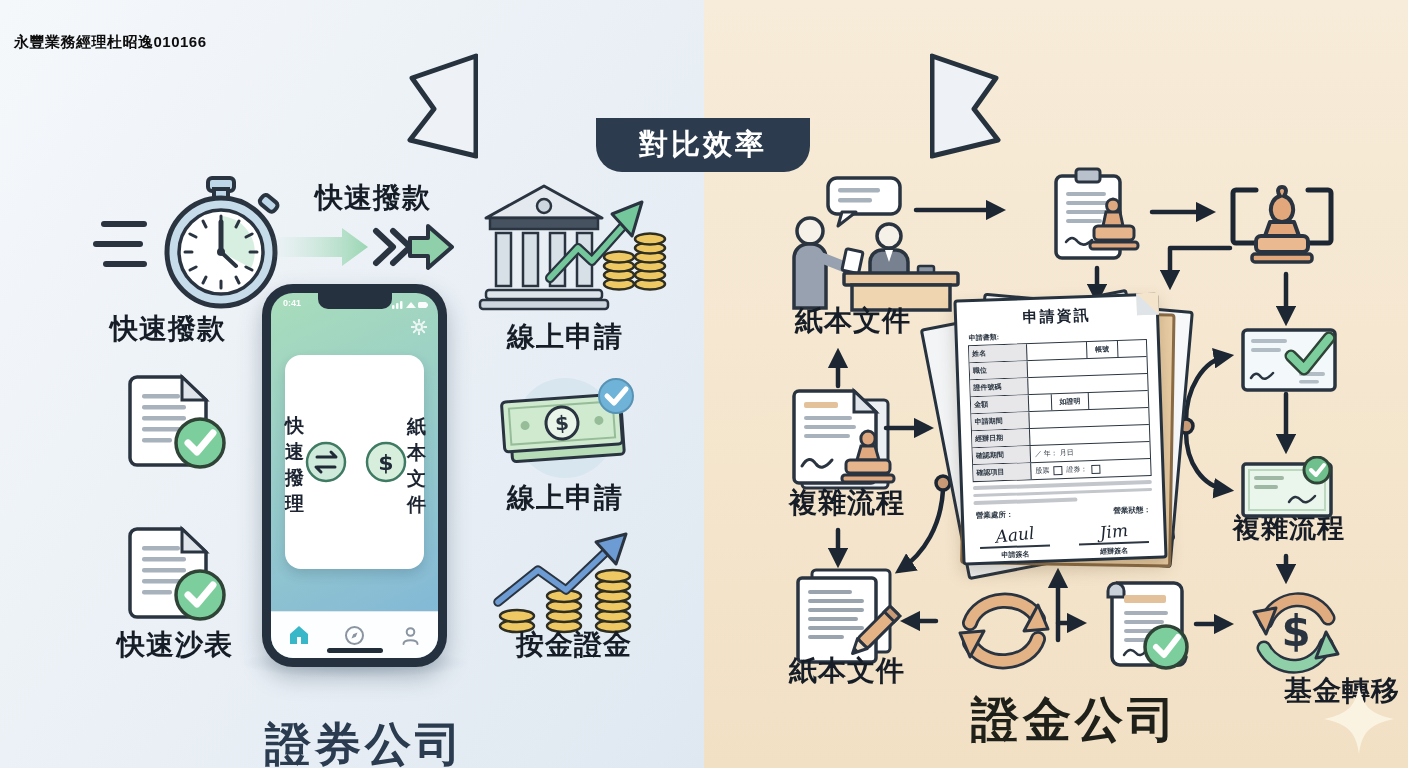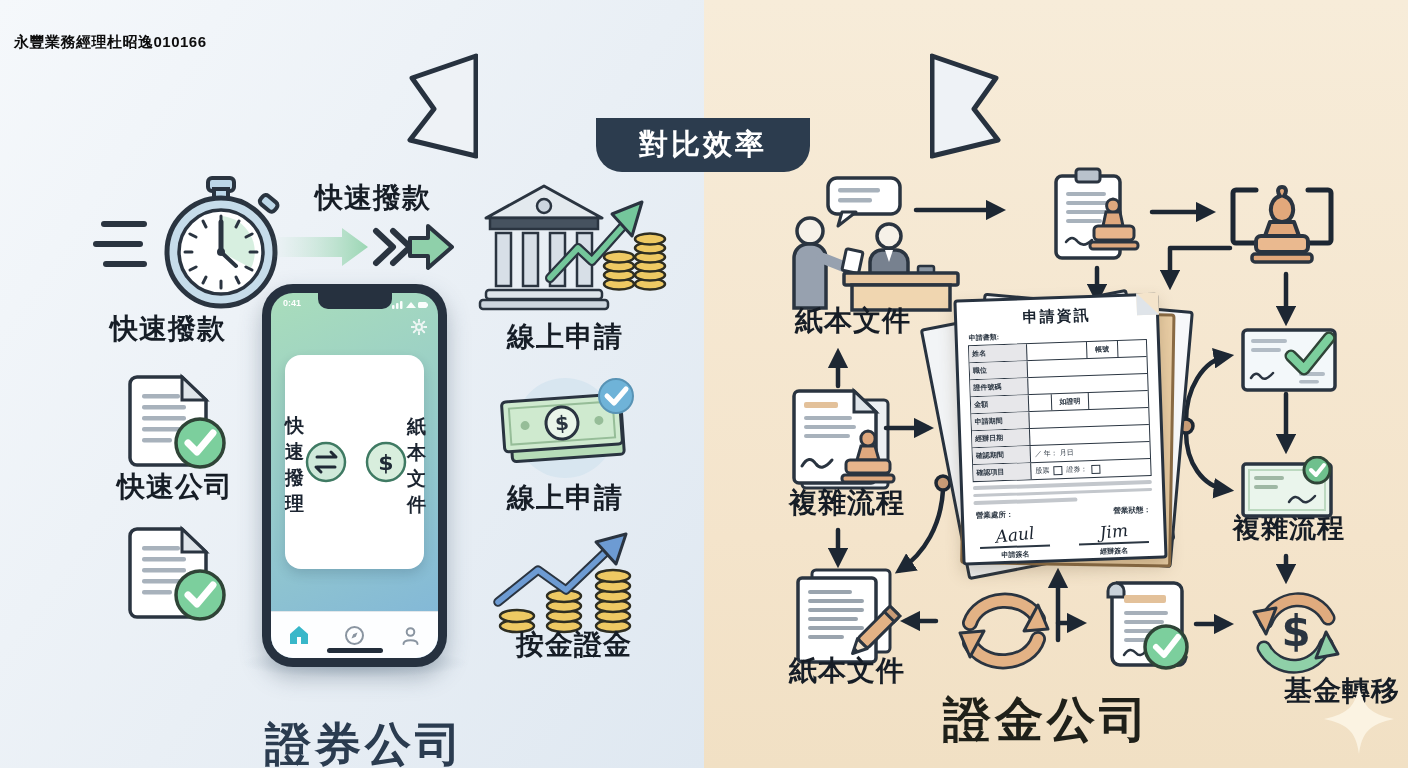--- a/index.html
+++ b/index.html
@@ -170,35 +170,35 @@
     <g fill="#a8b2bc">
         <rect x="24" y="24" width="38" height="4.5" rx="2"></rect>
         <rect x="24" y="35" width="44" height="4.5" rx="2"></rect>
     <rect x="24" y="46" width="44" height="4.5" rx="2"></rect>
         <rect x="24" y="57" width="40" height="4.5" rx="2"></rect>
         <rect x="24" y="68" width="30" height="4.5" rx="2"></rect>
       </g>
     <circle cx="82" cy="73" r="24" fill="#7ccf9d" stroke="#2f4437" stroke-width="3.5"></circle>
     <path d="M70 73 L79 82 L95 63" fill="none" stroke="#ffffff" stroke-width="7" stroke-linecap="round" stroke-linejoin="round"></path>
   </svg>
-  <div class="abs lbl" style="left:95px;top:472px;width:160px;font-size:28px;">快速公司</div>
 
   <svg class="abs" style="left:118px;top:522px;" width="112" height="102" viewBox="0 0 112 102">
     <path d="M12 14 a7 7 0 0 1 7 -7 H64 L88 30 V88 a7 7 0 0 1 -7 7 H19 a7 7 0 0 1 -7 -7 Z" fill="#ffffff" stroke="#2a3440" stroke-width="3.5"></path>
     <path d="M64 7 L88 30 H64 Z" fill="#dfe5ea" stroke="#2a3440" stroke-width="3"></path>
     <g fill="#a8b2bc">
         <rect x="24" y="24" width="38" height="4.5" rx="2"></rect>
         <rect x="24" y="35" width="44" height="4.5" rx="2"></rect>
     <rect x="24" y="46" width="44" height="4.5" rx="2"></rect>
         <rect x="24" y="57" width="40" height="4.5" rx="2"></rect>
         <rect x="24" y="68" width="30" height="4.5" rx="2"></rect>
       </g>
     <circle cx="82" cy="73" r="24" fill="#7ccf9d" stroke="#2f4437" stroke-width="3.5"></circle>
     <path d="M70 73 L79 82 L95 63" fill="none" stroke="#ffffff" stroke-width="7" stroke-linecap="round" stroke-linejoin="round"></path>
   </svg>
+  <div class="abs lbl" style="left:95px;top:630px;width:160px;font-size:28px;">快速沙表</div>
 
   <svg class="abs" style="left:485px;top:368px;" width="162" height="114" viewBox="0 0 162 114">
     <circle cx="80" cy="60" r="50" fill="#d8e6f0"></circle>
     <rect x="26" y="46" width="112" height="44" rx="4" fill="#b6dcb8" stroke="#2a3440" stroke-width="3" transform="rotate(-4 82 68)"></rect>
     <rect x="18" y="30" width="118" height="50" rx="4" fill="#cfeacf" stroke="#2a3440" stroke-width="3" transform="rotate(-4 77 55)"></rect>
     <g transform="rotate(-4 77 55)">
       <rect x="25" y="37" width="104" height="36" fill="none" stroke="#96bd98" stroke-width="2"></rect>
       <circle cx="77" cy="55" r="16" fill="#e9f5e9" stroke="#2a3440" stroke-width="3"></circle>
       <text x="77" y="62" font-size="20" font-weight="bold" fill="#2a3440" text-anchor="middle" font-family="'DejaVu Sans',sans-serif">$</text>
       <circle cx="40" cy="55" r="4.5" fill="#96bd98"></circle>
@@ -554,19 +554,19 @@
         <rect x="34" y="38" width="44" height="4" rx="2"></rect>
         <rect x="34" y="47" width="40" height="4" rx="2"></rect>
     <rect x="34" y="56" width="44" height="4" rx="2"></rect>
         <rect x="34" y="65" width="30" height="4" rx="2"></rect>
       </g>
     <path d="M34 82 q6 -9 12 -2 q4 5 10 -2" fill="none" stroke="#2a3440" stroke-width="2.5" stroke-linecap="round"></path>
     <circle cx="76" cy="74" r="21" fill="#7ccf9d" stroke="#2f4437" stroke-width="3.5"></circle>
     <path d="M66 74 L74 82 L88 64" fill="none" stroke="#ffffff" stroke-width="6" stroke-linecap="round" stroke-linejoin="round"></path>
   </svg>
 
-  <div class="abs section-title" style="left:912px;top:688px;width:270px;font-size:48px;color:#1f2019;">證金公司</div>
+  <div class="abs section-title" style="left:940px;top:688px;width:270px;font-size:48px;color:#1f2019;">證金公司</div>
 
   <svg class="abs" style="left:1322px;top:682px;" width="74" height="74" viewBox="0 0 74 74">
     <path d="M37 2 C40 24 48 32 72 37 C48 42 40 50 37 72 C34 50 26 42 2 37 C26 32 34 24 37 2 Z" fill="#fbf3e2"></path>
   </svg>
 
 </div>
 
 </body></html>

